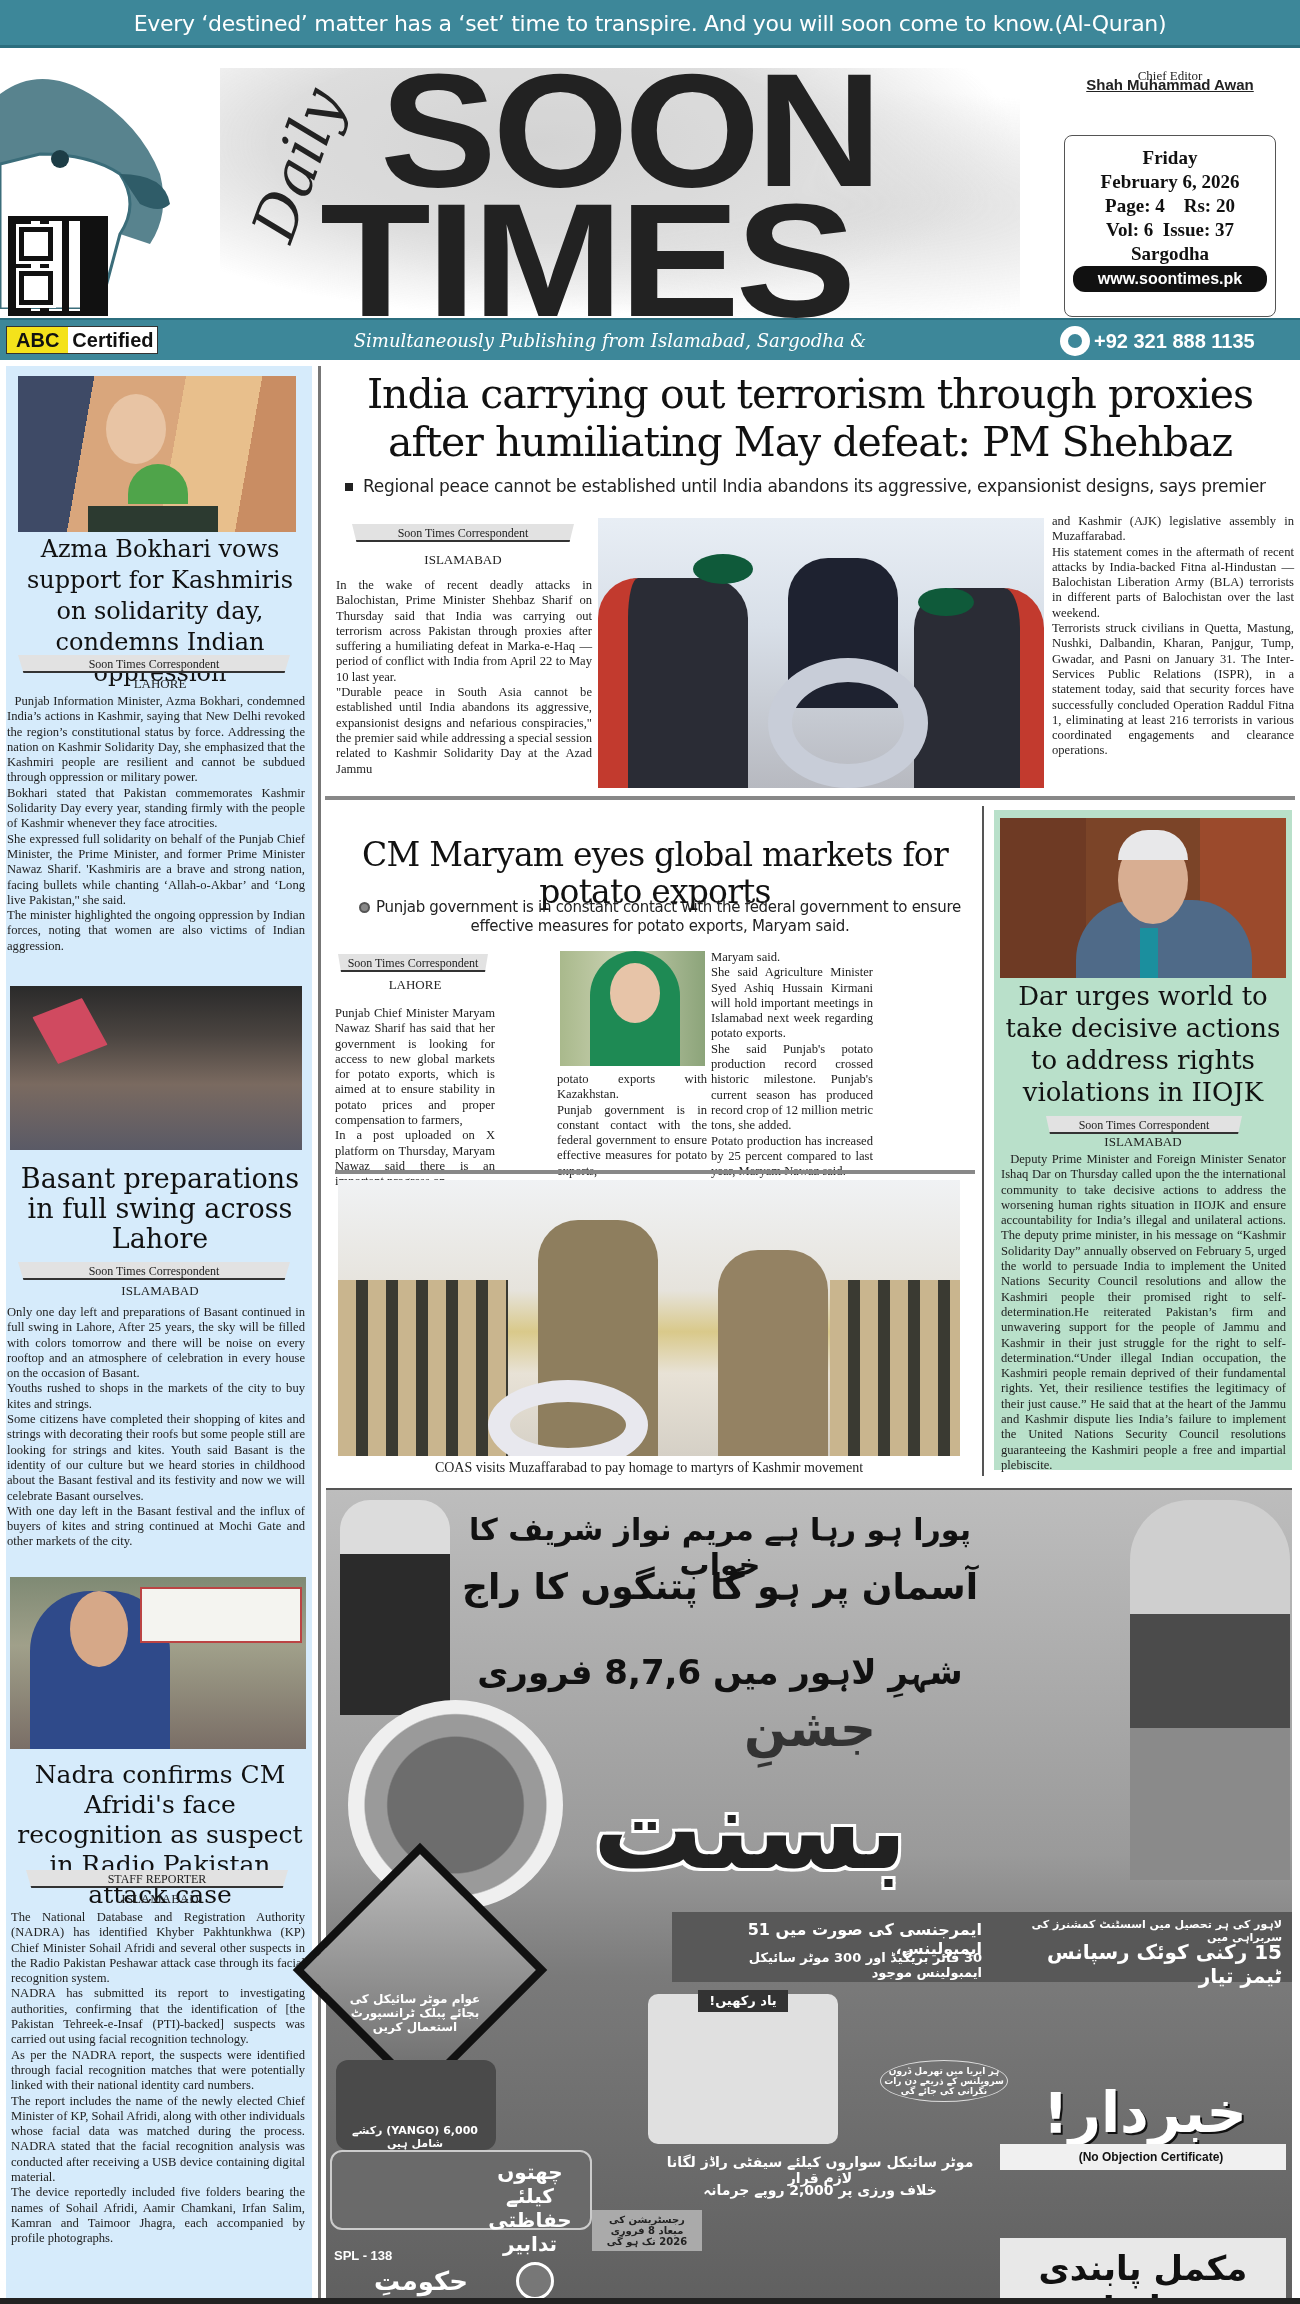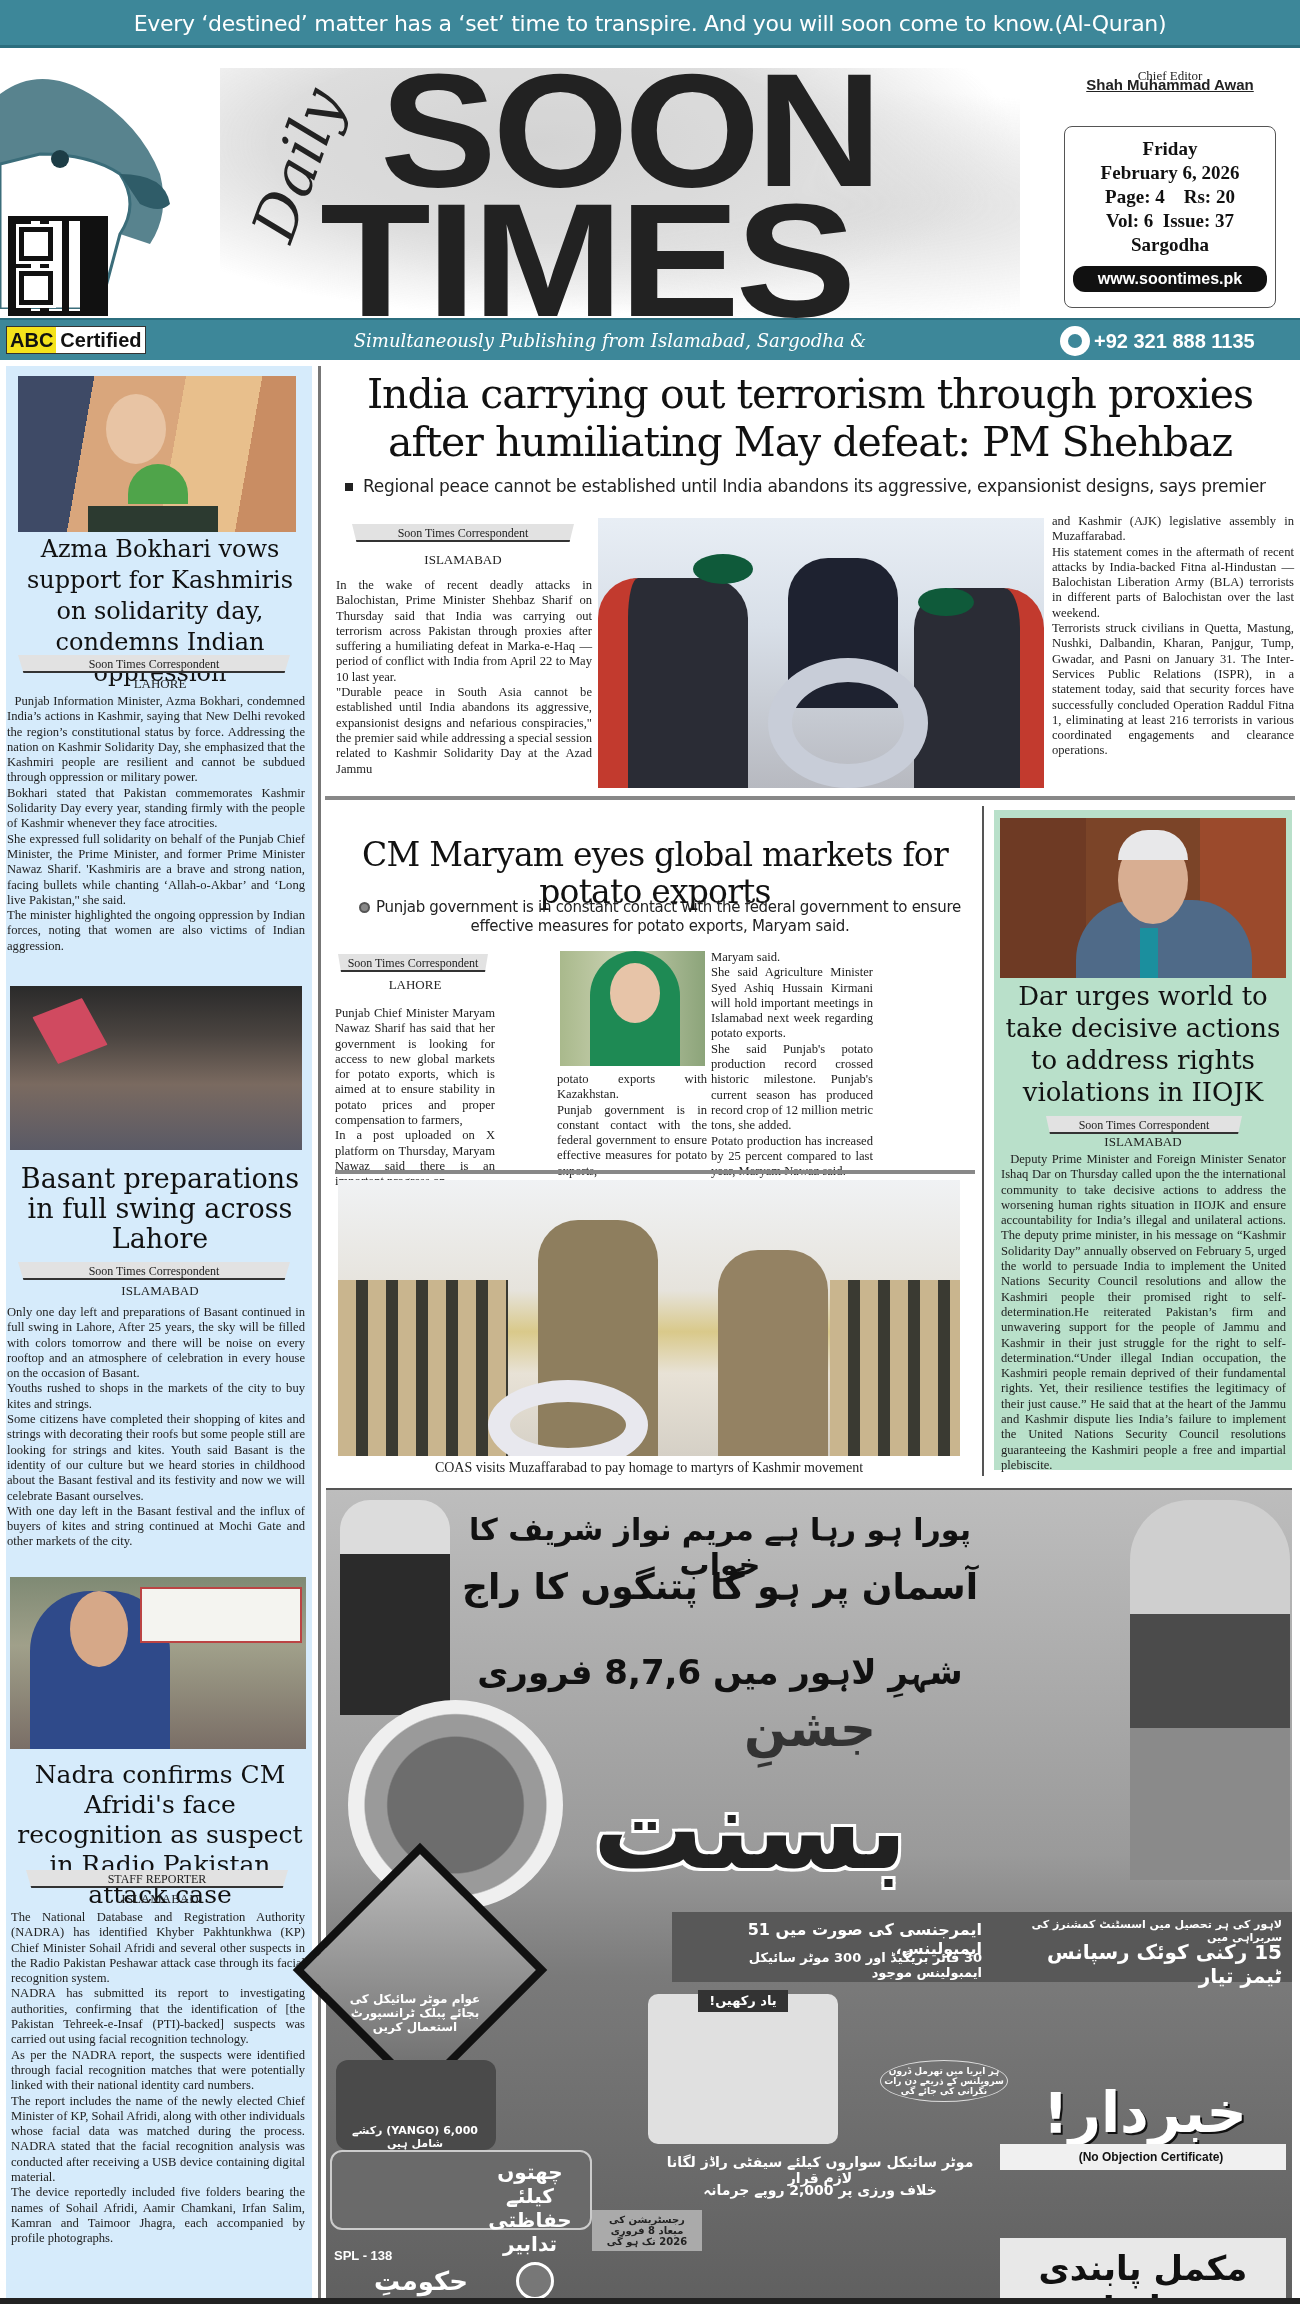--- a/index.html
+++ b/index.html
@@ -23,21 +23,21 @@
   .brand-times { left: 320px; top: 142px; font-family: "Liberation Sans", sans-serif; font-weight: 900; font-size: 162px; line-height: 140px; color: #222; letter-spacing: -4px; transform: scaleX(1.12); transform-origin: left; }
 
   .editor-label { left: 1080px; top: 58px; width: 180px; text-align: center; font-size: 13px; color: #222; }
   .editor-name { left: 1070px; top: 76px; width: 200px; text-align: center; font-family: "Liberation Sans", sans-serif; font-size: 15px; font-weight: bold; color: #222; text-decoration: underline; }
   .info-box { left: 1064px; top: 118px; width: 212px; height: 182px; border: 1px solid #555; border-radius: 8px; text-align: center; font-weight: bold; font-size: 19px; line-height: 24px; padding-top: 10px; color: #111; }
   .website { left: 1073px; top: 266px; width: 194px; height: 26px; background: #111; color: #fff; border-radius: 12px; text-align: center; font-family: "Liberation Sans", sans-serif; font-weight: bold; font-size: 16px; line-height: 26px; }
 
   
   .pub-band { left: 0; top: 318px; width: 1300px; height: 42px; background: #3d8799; border-top: 2px solid #2c6e7e; color: #fff; }
   .abc { left: 6px; top: 6px; height: 28px; display: flex; background: #fff; border: 1px solid #333; font-family: "Liberation Sans", sans-serif; font-weight: bold; font-size: 20px; line-height: 26px; }
-  .abc .a { background: #f4e21b; color: #111; padding: 0 3px; }
+  .abc .a { background: #f4e21b; color: #111; padding: 0 9px; }
   .abc .b { color: #111; padding: 0 4px; }
   .pub-text { left: 330px; top: 0; width: 560px; text-align: center; font-family: "DejaVu Serif", serif; font-style: italic; font-size: 18px; line-height: 42px; }
   .phone { left: 1060px; top: 6px; display: flex; align-items: center; gap: 4px; font-family: "Liberation Sans", sans-serif; font-weight: bold; font-size: 20px; line-height: 30px; }
   .wa-icon { width: 30px; height: 30px; border-radius: 50%; background: #fff; position: relative; }
   .wa-icon::after { content: ""; position: absolute; left: 8px; top: 8px; width: 14px; height: 14px; border-radius: 50%; background: #3d8799; }
 
   
   .left-col { left: 6px; top: 366px; width: 306px; height: 1932px; background: #d6ebfb; }
   .col-rule { left: 318px; top: 366px; width: 3px; height: 1932px; background: #777; }
   .photo { background: #888; overflow: hidden; }
@@ -167,21 +167,21 @@
     <path d="M0 110 L40 100 Q90 100 120 120 Q140 150 120 180 L100 255 L0 255 Z" fill="none" stroke="#3b6d7a" stroke-width="3"></path>
     <circle cx="60" cy="105" r="9" fill="#1d3d46"></circle>
     <path d="M120 120 Q165 120 170 150 Q160 160 140 150" fill="#2f5c68"></path>
   </svg>
   <div class="abs qr"></div>
   <div class="abs daily">Daily</div>
   <div class="abs brand-soon">SOON</div>
   <div class="abs brand-times">TIMES</div>
   <div class="abs editor-label" style="top:20px">Chief Editor</div>
   <div class="abs editor-name" style="top:28px">Shah Muhammad Awan</div>
-  <div class="abs info-box" style="top:78px">
+  <div class="abs info-box" style="top:87px">
     <div>Friday</div>
     <div>February 6, 2026</div>
     <div style="white-space:pre">Page: 4    Rs: 20</div>
     <div style="white-space:pre">Vol: 6  Issue: 37</div>
     <div>Sargodha</div>
   </div>
   <div class="abs website" style="top:218px">www.soontimes.pk</div>
 </div>
 
 <div class="abs pub-band">

